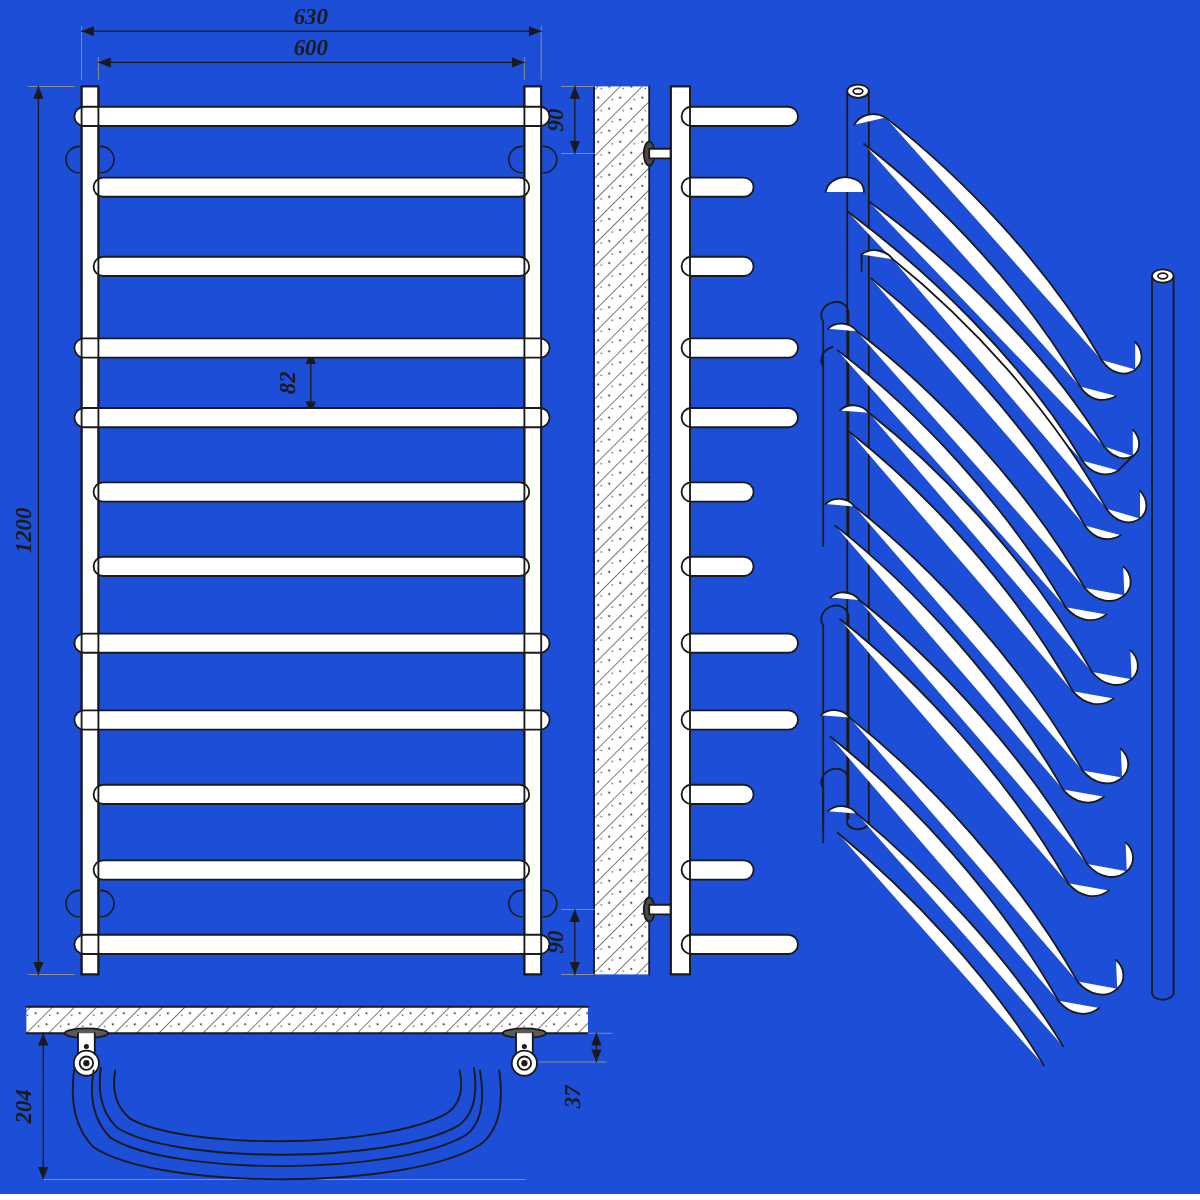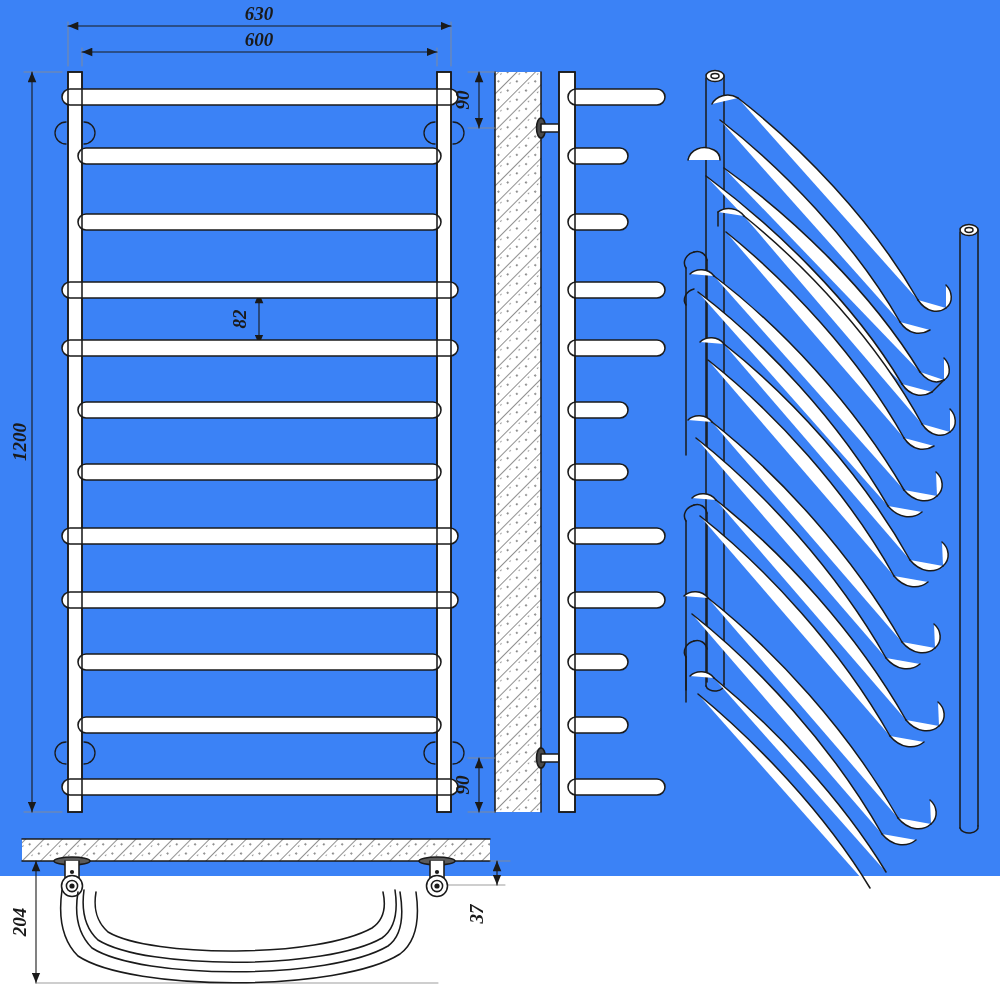--- a/index.html
+++ b/index.html
@@ -1,18 +1,18 @@
 <!DOCTYPE html>
 <html><head>
 <meta charset="utf-8">
 <style>
   html,body{margin:0;padding:0;background:#ffffff;}
   body{width:1000px;height:1000px;overflow:hidden;
        font-family:"Liberation Serif",serif;}
-  #sheet{position:relative;width:1000px;height:876px;background:#3b82f6;}
+  #sheet{position:relative;width:1000px;height:995px;background:#1d4ed8;}
   svg{display:block;}
   .dimtext{font-family:"Liberation Serif",serif;font-size:19px;font-style:italic;
            fill:#1a1a1a;font-weight:600;}
 </style>
 </head>
 <body>
 
 <div id="sheet">
 
 <svg width="1000" height="1000" viewBox="0 0 1000 1000">

